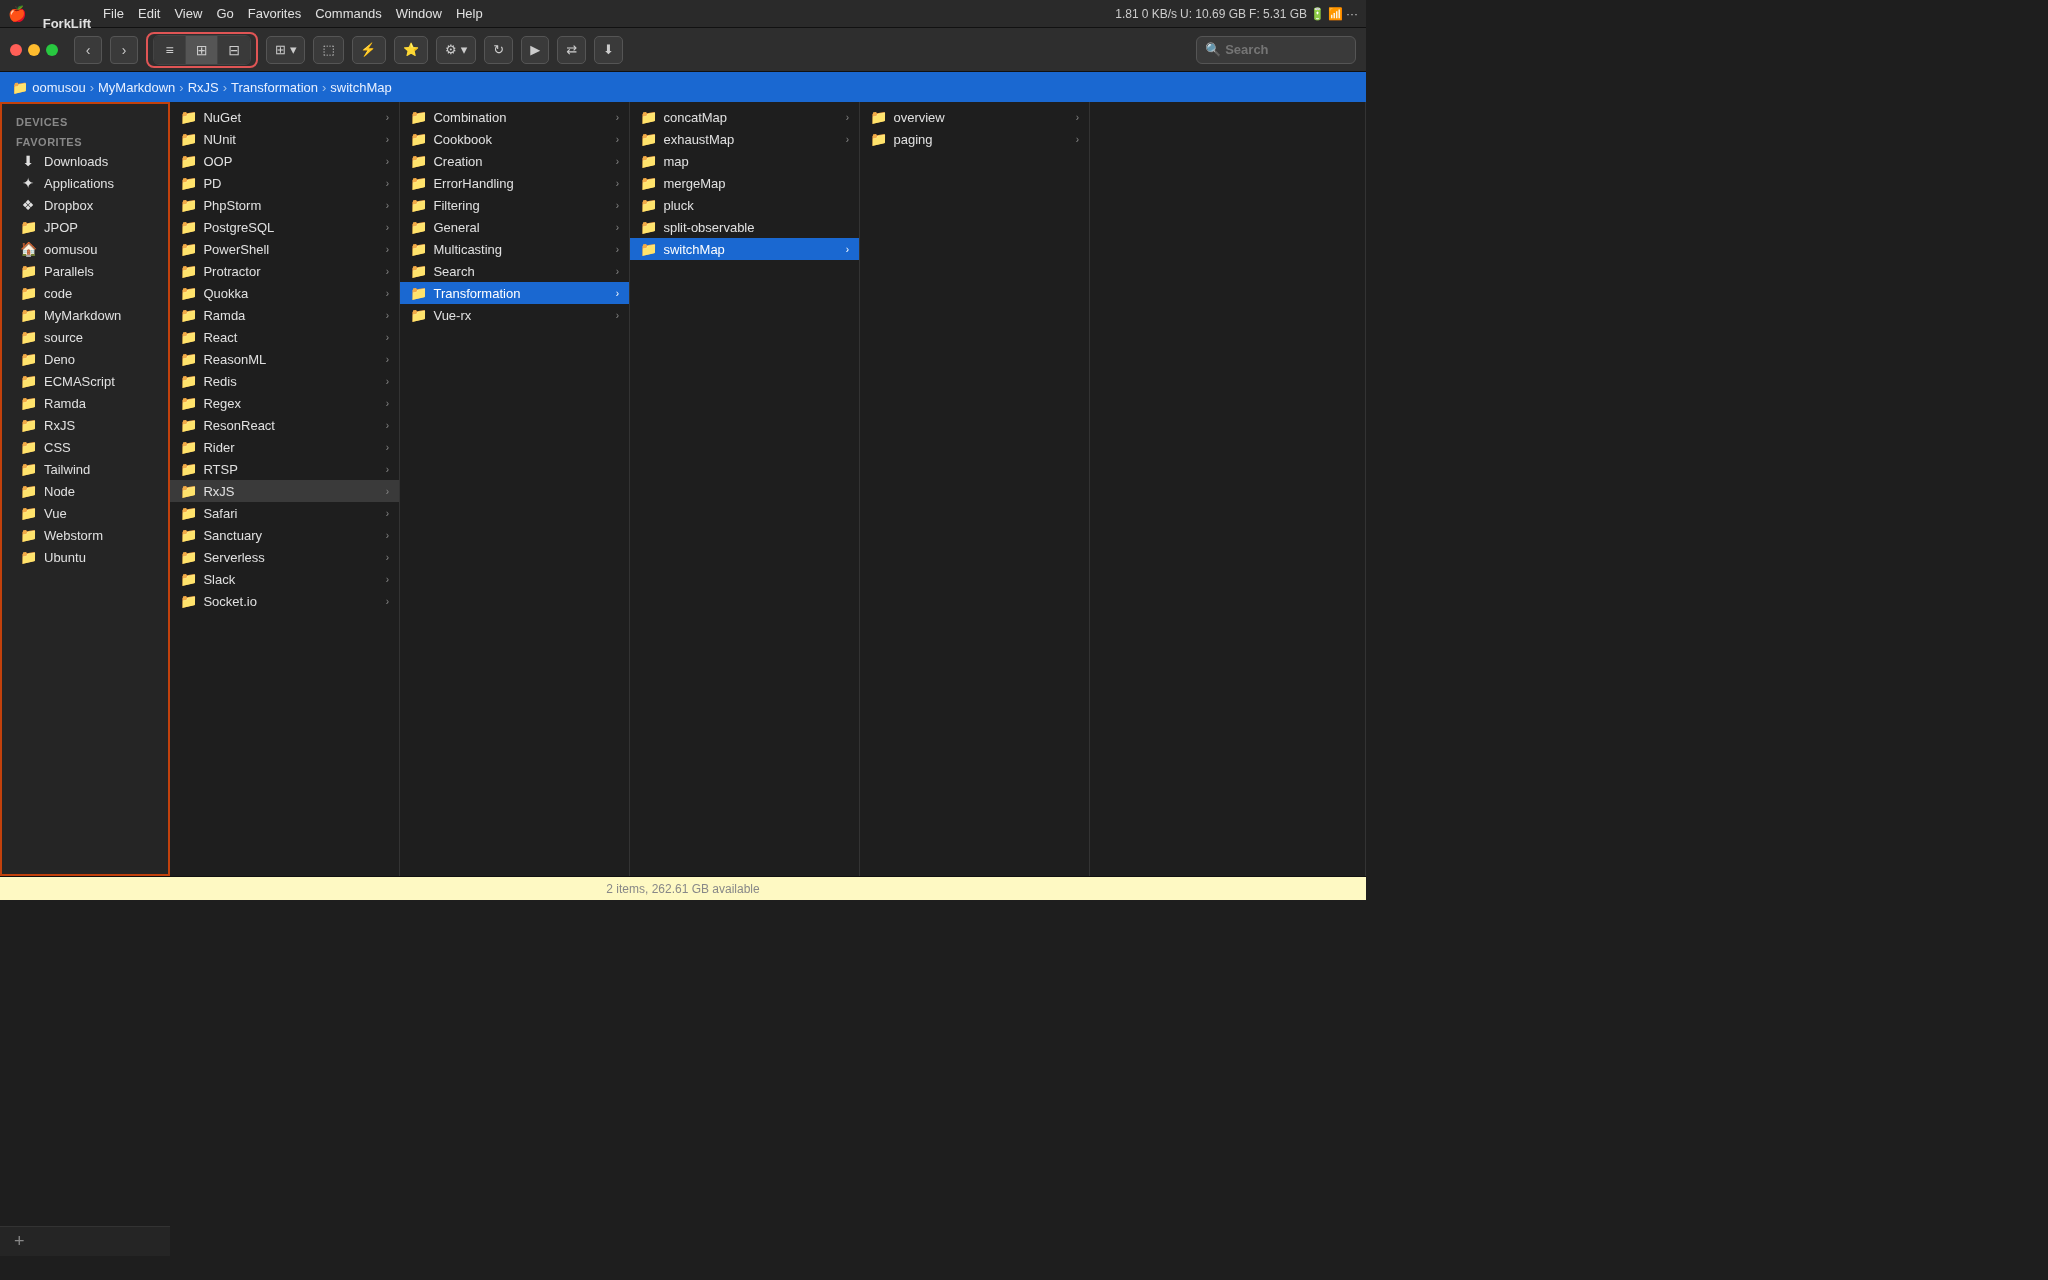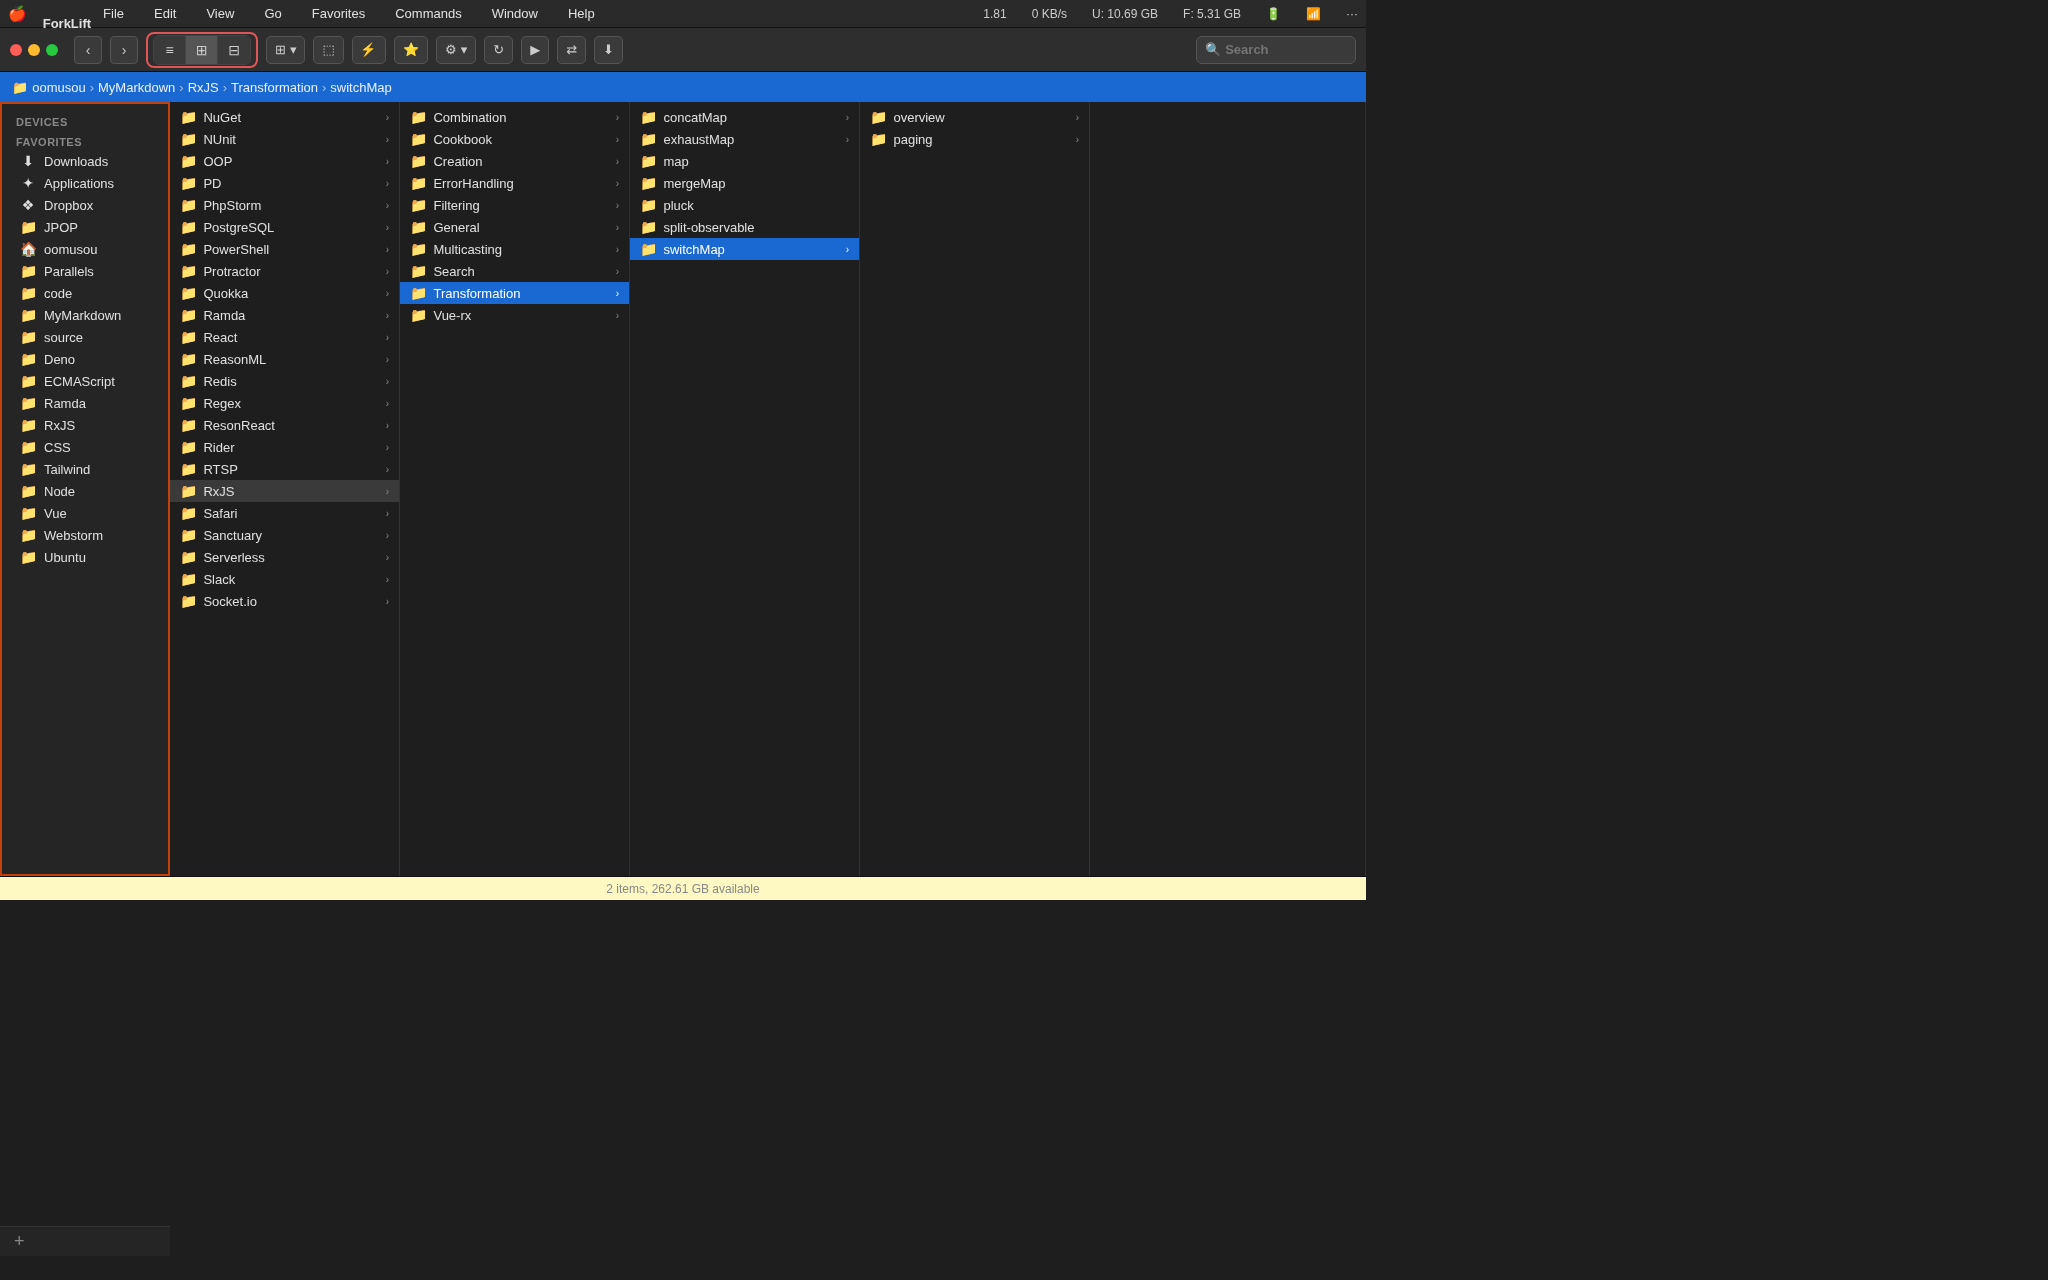--- a/index.html
+++ b/index.html
@@ -19,23 +19,23 @@
       align-items: center;
       background: #2a2a2a;
       height: 28px;
       padding: 0 8px;
       gap: 12px;
       border-bottom: 1px solid #111;
       font-size: 13px;
     }
     .menubar-apple { font-size: 15px; margin-right: 4px; }
     .menubar-appname { font-weight: 700; margin-top: 20px; }
-    .menubar-items { display: flex; gap: 30px; }
+    .menubar-items { display: flex; gap: 14px; }
     .menubar-item { color: #e0e0e0; cursor: pointer; }
-    .menubar-right { margin-left: auto; display: flex; align-items: center; gap: 25px; font-size: 12px; color: #ccc; }
+    .menubar-right { margin-left: auto; display: flex; align-items: center; gap: 3px; font-size: 12px; color: #ccc; }
 
     
     .toolbar {
       display: flex;
       align-items: center;
       background: #2e2e2e;
       height: 44px;
       padding: 0 10px;
       gap: 8px;
       border-bottom: 1px solid #111;

